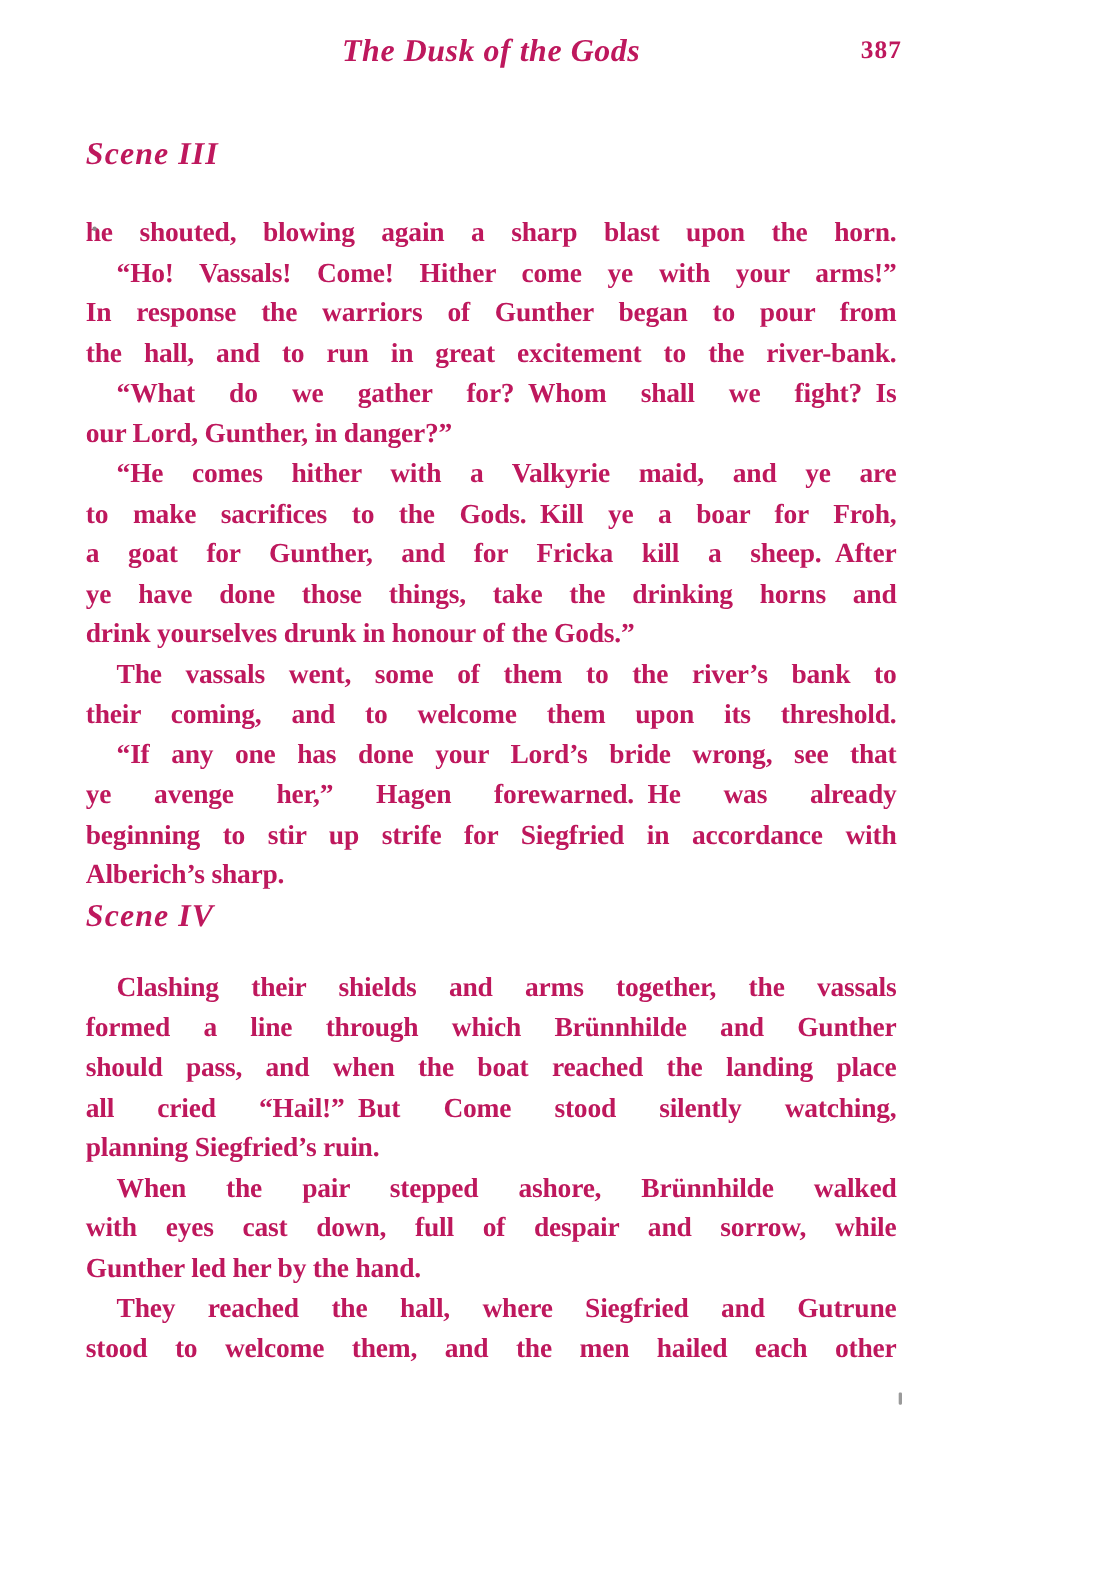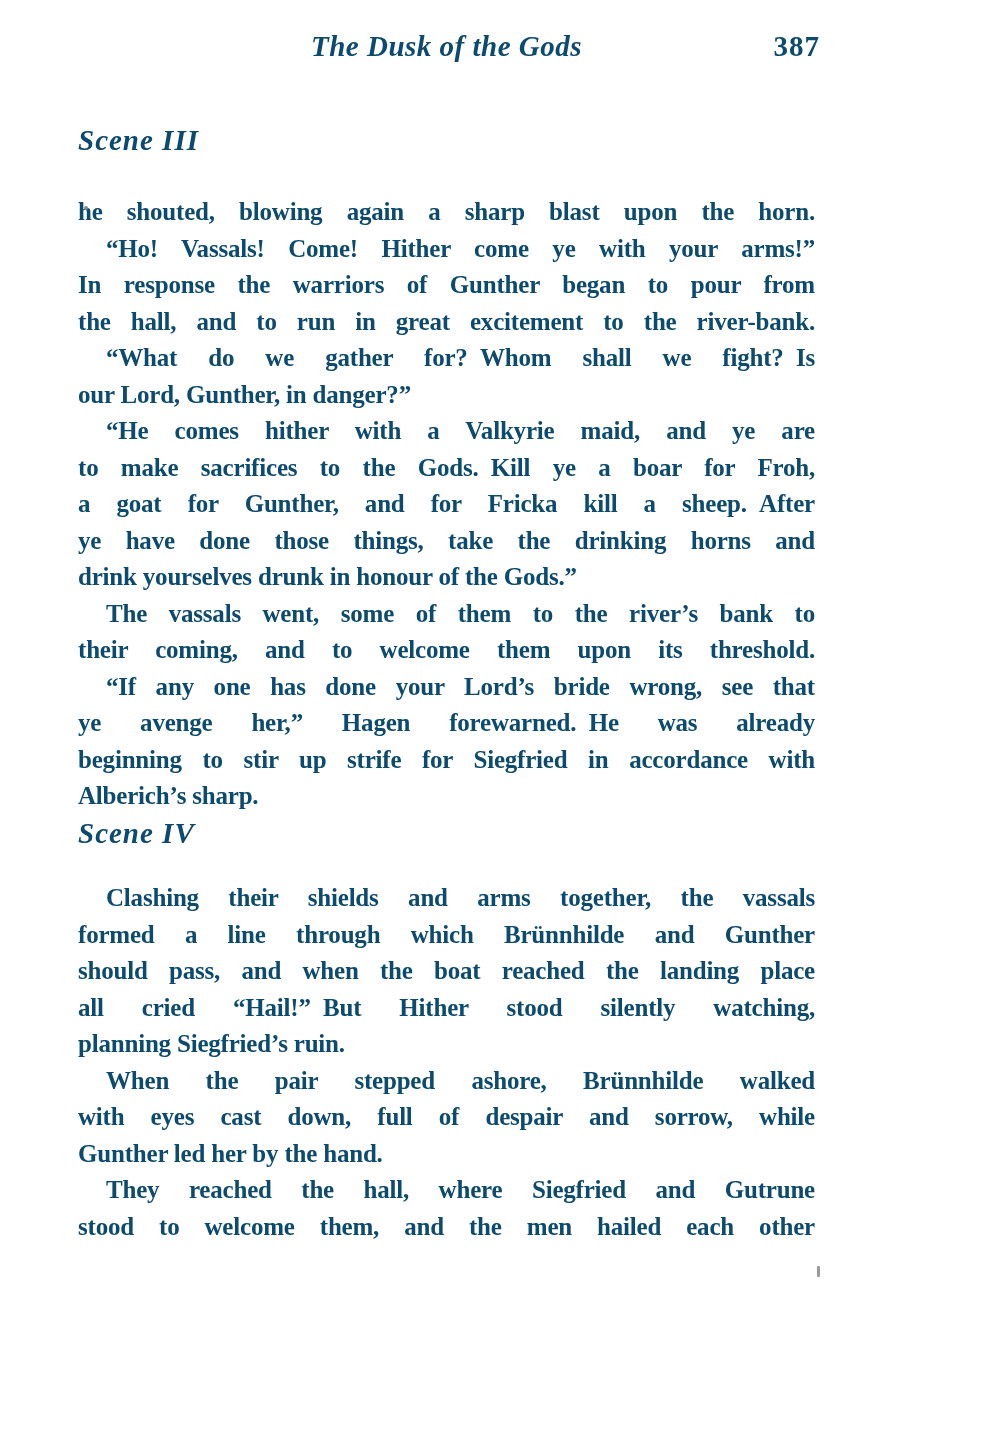--- a/index.html
+++ b/index.html
@@ -3,21 +3,21 @@
 <meta charset="utf-8">
 <style>
   html, body { margin: 0; padding: 0; background: #ffffff; }
   .page {
     position: relative;
     width: 1000px;
     height: 1439px;
     background: #ffffff;
     overflow: hidden;
     font-family: "Liberation Serif", serif;
-    color: #0c4a6e;
+    color: #be185d;
   }
   .content {
     position: absolute;
     left: 78px;
     top: 0;
     width: 737px;
   }
   .running-header {
     position: relative;
     margin-top: 28px;
@@ -29,21 +29,21 @@
     font-style: italic;
     font-weight: bold;
     font-size: 29px;
     letter-spacing: 0.5px;
   }
   .page-number {
     position: absolute;
     top: 0;
     right: -5px;
     font-weight: bold;
-    font-size: 29px;
+    font-size: 23px;
     letter-spacing: 1px;
   }
   .scene-heading {
     text-align: left;
     font-style: italic;
     font-weight: bold;
     font-size: 29px;
     letter-spacing: 1px;
   }
   .scene-heading.scene-0 {
@@ -126,21 +126,21 @@
           <div class="line first">“If any one has done your Lord’s bride wrong, see that</div>
           <div class="line">ye avenge her,” Hagen forewarned. He was already</div>
           <div class="line">beginning to stir up strife for Siegfried in accordance with</div>
           <div class="line last-short">Alberich’s sharp.</div>
         </div>
         <div class="scene-heading scene-1">Scene IV</div>
         <div class="paragraph">
           <div class="line first">Clashing their shields and arms together, the vassals</div>
           <div class="line">formed a line through which Brünnhilde and Gunther</div>
           <div class="line">should pass, and when the boat reached the landing place</div>
-          <div class="line">all cried “Hail!” But Hither stood silently watching,</div>
+          <div class="line">all cried “Hail!” But Come stood silently watching,</div>
           <div class="line last-short">planning Siegfried’s ruin.</div>
         </div>
         <div class="paragraph">
           <div class="line first">When the pair stepped ashore, Brünnhilde walked</div>
           <div class="line">with eyes cast down, full of despair and sorrow, while</div>
           <div class="line last-short">Gunther led her by the hand.</div>
         </div>
         <div class="paragraph">
           <div class="line first">They reached the hall, where Siegfried and Gutrune</div>
           <div class="line">stood to welcome them, and the men hailed each other</div>

